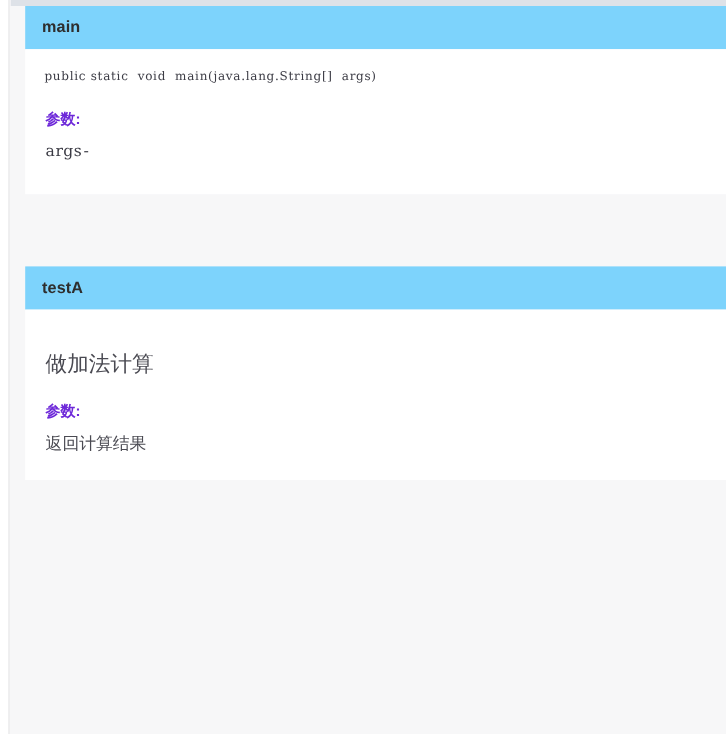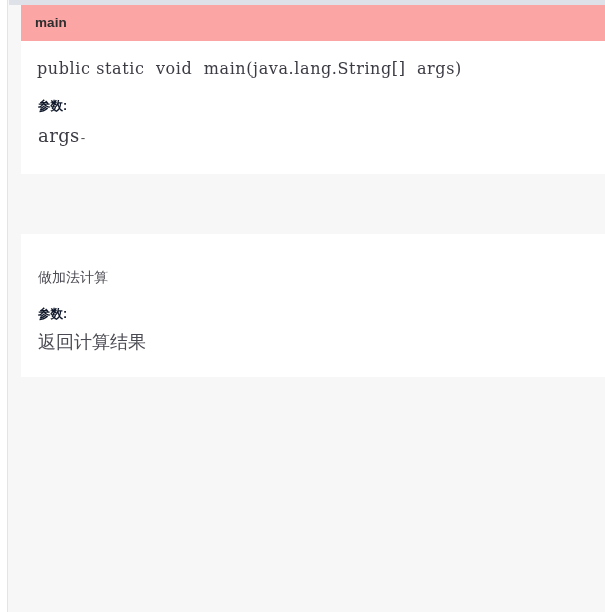--- a/index.html
+++ b/index.html
@@ -70,84 +70,84 @@
   
   .method-block {
     margin: 0 0 0 0;
   }
   .block-gap {
     height: 60px;
     background: #f7f7f8;
   }
 
   .method-header {
-    background: #fca5a5;
+    background: #7dd3fc;
     padding: 10px 14px 11px 14px;
     margin-left: 12px;
     font-size: 13.5px;
     font-weight: bold;
     color: #2e2e2e;
     letter-spacing: 0.1px;
   }
 
   .method-body {
     background: #ffffff;
     margin-left: 12px;
     padding: 16px 14px 22px 14px;
   }
 
   
   .signature {
     font-family: "DejaVu Serif", "Liberation Serif", serif;
-    font-size: 16px;
+    font-size: 10px;
     color: #3b3b44;
     letter-spacing: 0.6px;
     white-space: pre;
     margin: 2px 0 0 2px;
     line-height: 1.2;
   }
 
   .description {
-    font-size: 14px;
+    font-size: 18px;
     color: #4a4a52;
     margin: 18px 0 0 3px;
     line-height: 1.3;
   }
 
   .section-label {
     font-size: 12.5px;
     font-weight: bold;
-    color: #0f172a;
+    color: #6d28d9;
     margin: 20px 0 0 3px;
     line-height: 1.3;
   }
 
   .dd-list {
     margin: 0;
     padding: 0;
     list-style: none;
   }
   .dd-item {
     font-size: 13.5px;
     color: #4a4a52;
     margin: 11px 0 0 3px;
     line-height: 1.25;
   }
   .dd-item .code-term {
     font-family: "DejaVu Serif", "Liberation Serif", serif;
-    font-size: 18px;
+    font-size: 13px;
     color: #3b3b44;
     letter-spacing: 0.4px;
   }
   .dd-item .dash {
     color: #4a4a52;
     padding: 0 1px;
   }
   .return-text {
-    font-size: 18px;
+    font-size: 14px;
     color: #4a4a52;
     margin: 9px 0 0 3px;
     line-height: 1.3;
   }
 
   
   #block-main .method-body { padding-bottom: 26px; }
 </style>
 </head>
 <body>
@@ -171,20 +171,21 @@
           <li class="dd-item">
             <span class="code-term">args</span><span class="dash">-</span><span></span>
           </li>
         </ul>
       </div>
     </div>
 
     <div class="block-gap"></div>
 
     <div class="method-block" id="block-testa">
+      <div class="method-header">testA</div>
       <div class="method-body">
         <div class="description">做加法计算</div>
         <div class="section-label">参数:</div>
         <ul class="dd-list">
         </ul>
         <div class="return-text">返回计算结果</div>
       </div>
     </div>
 
   </div>

